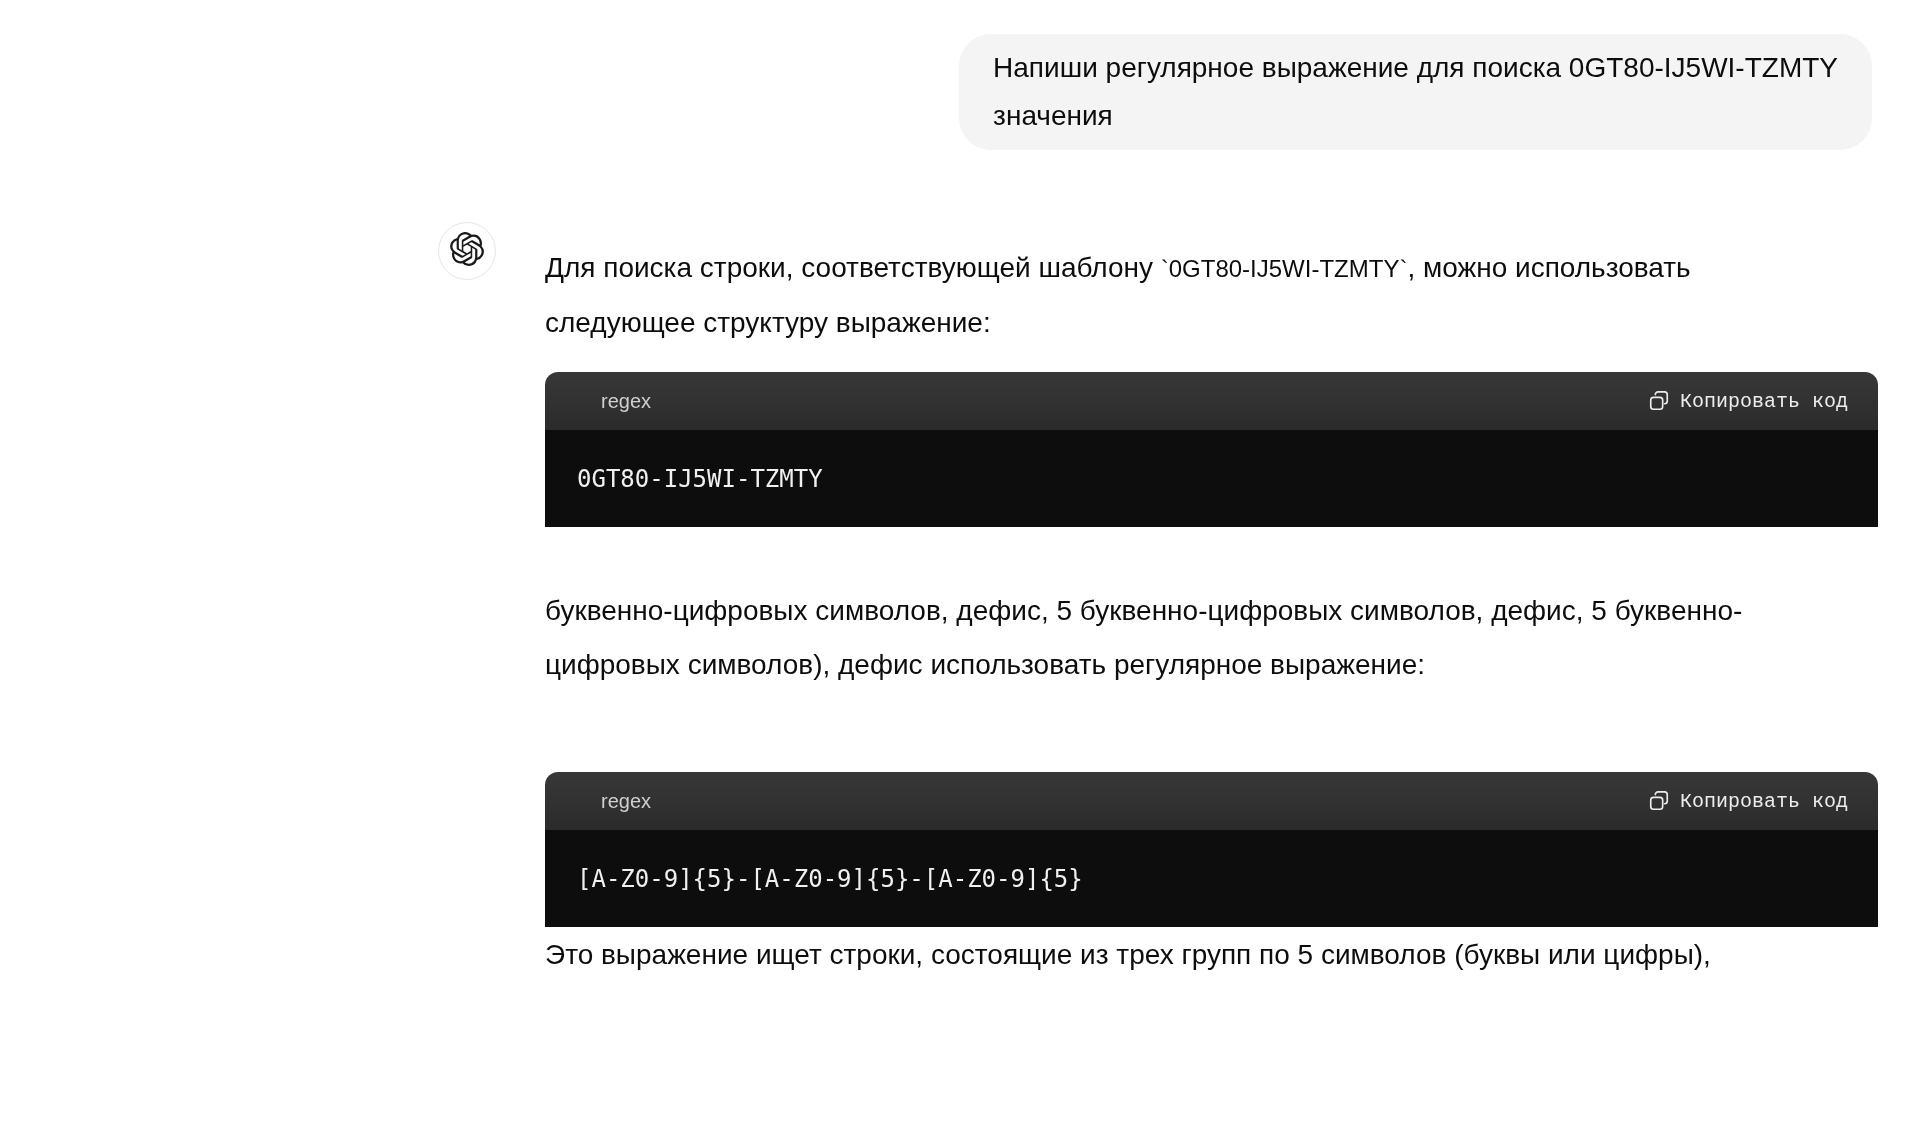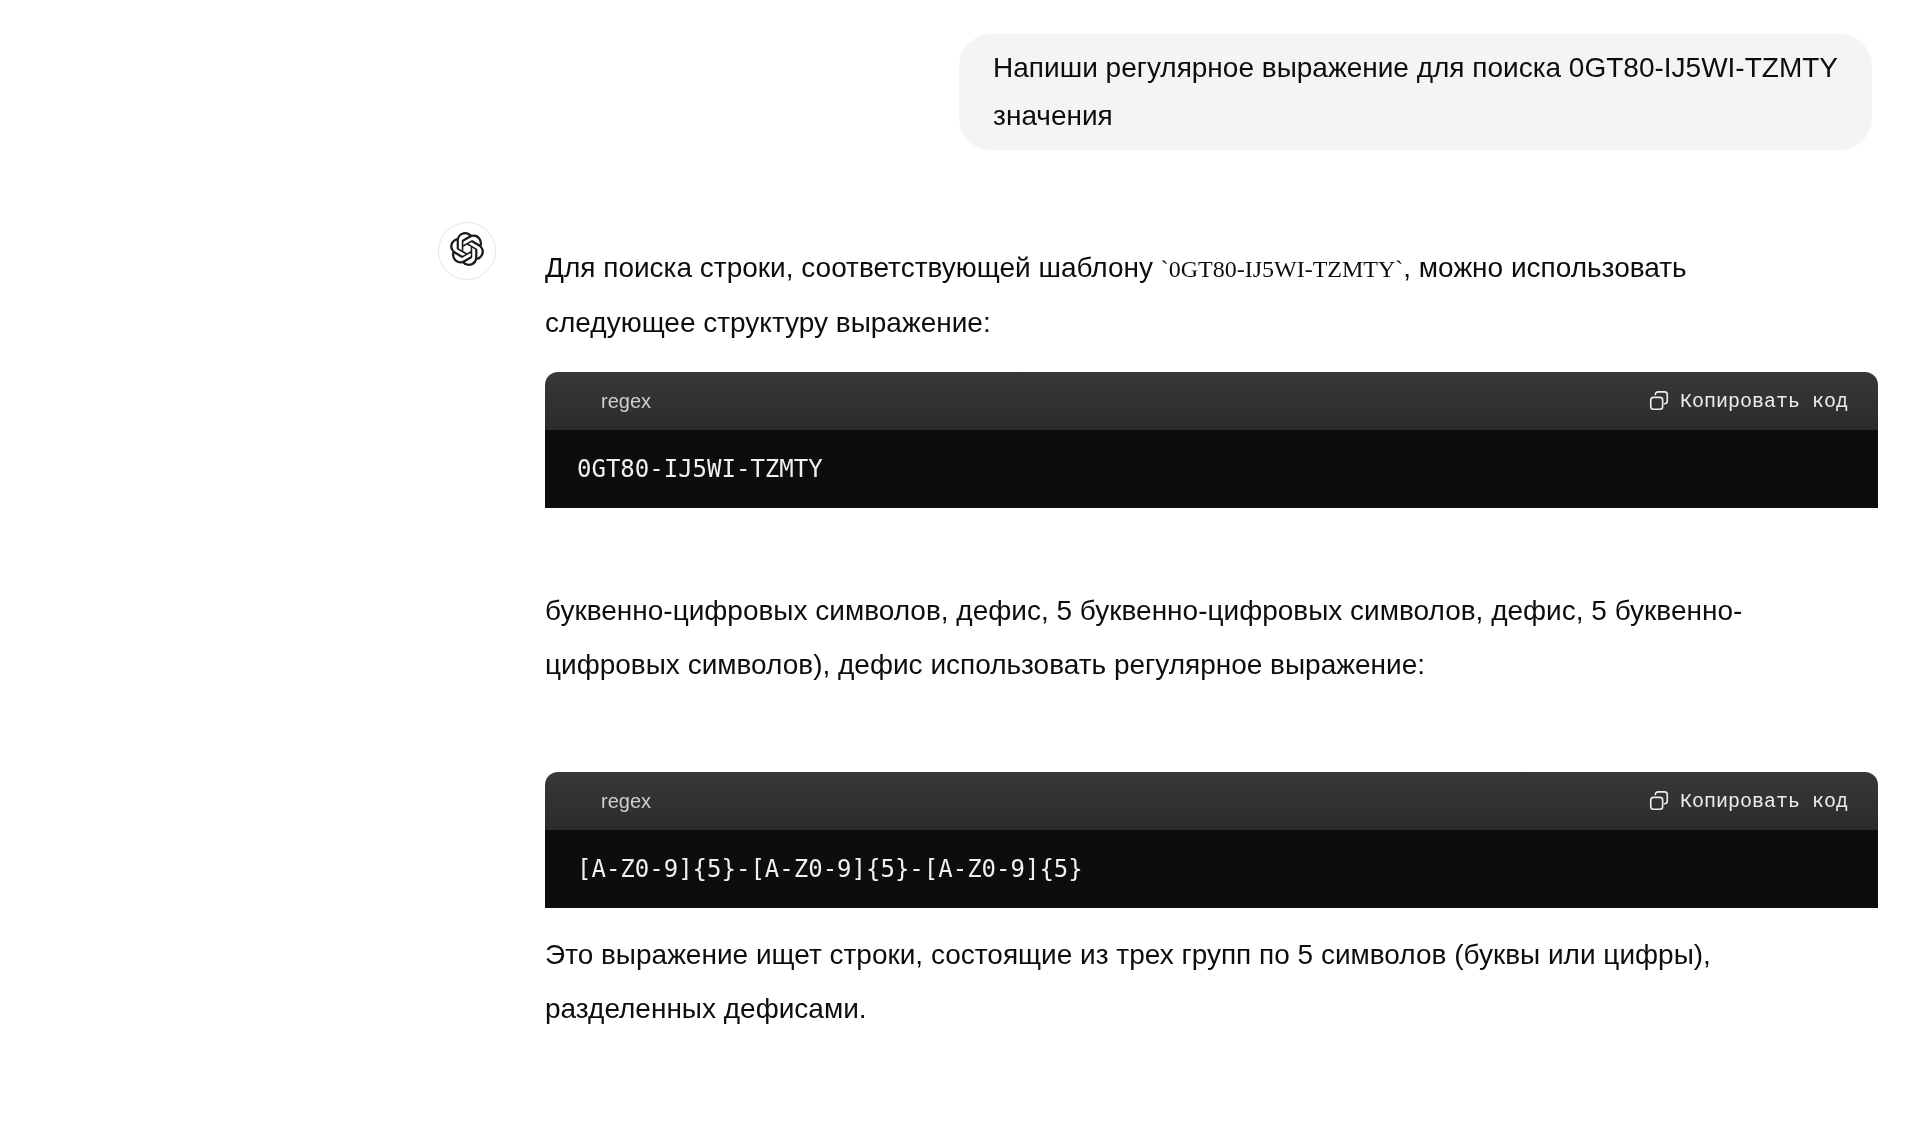--- a/index.html
+++ b/index.html
@@ -40,21 +40,21 @@
 
   
   .para{
     position:absolute; left:545px; width:1345px;
     font-size:28px; line-height:54px; color:var(--text);
   }
   .p1{top:241px;}
   .p2{top:584px;}
   .p3{top:928px;}
   .inline-code{
-    font-family:Liberation Serif, serif;
+    font-family:Liberation Sans, sans-serif;
     font-size:24px;
     margin-top:42px;
   }
 
   
   .code-block{
     position:absolute; left:545px; width:1333px; height:167px;
     border-radius:13px; overflow:hidden;
   }
   .cb1{top:372px;}
@@ -69,21 +69,21 @@
     color:var(--lang-label); font-size:20px;margin-left:24px;
   }
   .copy-btn{
     display:flex; align-items:center; gap:10px;
     background:none; border:none; cursor:pointer;
     color:var(--copy-text); font-size:20px;
     font-family:Liberation Mono, monospace;
   }
   .copy-btn svg{display:block;}
   .code-body{
-    height:78px;
+    height:97px;
     background:var(--code-bg);
     display:flex; align-items:center;
     padding:16px 32px;
   }
   .code-body pre{
     font-family:"DejaVu Sans Mono","Liberation Mono",monospace;
     font-size:24px; color:var(--code-text);
     white-space:pre;
   }
 </style>
@@ -144,14 +144,13 @@
       <span>Копировать код</span>
     </button>
   </div>
   <div class="code-body">
     <pre>[A-Z0-9]{5}-[A-Z0-9]{5}-[A-Z0-9]{5}</pre>
   </div>
 </div>
 
 <div class="para p3">
   <div class="line">Это выражение ищет строки, состоящие из трех групп по 5 символов (буквы или цифры),</div>
-  <div class="line">разделенных дефисами.</div>
 </div>
 
 </body></html>

